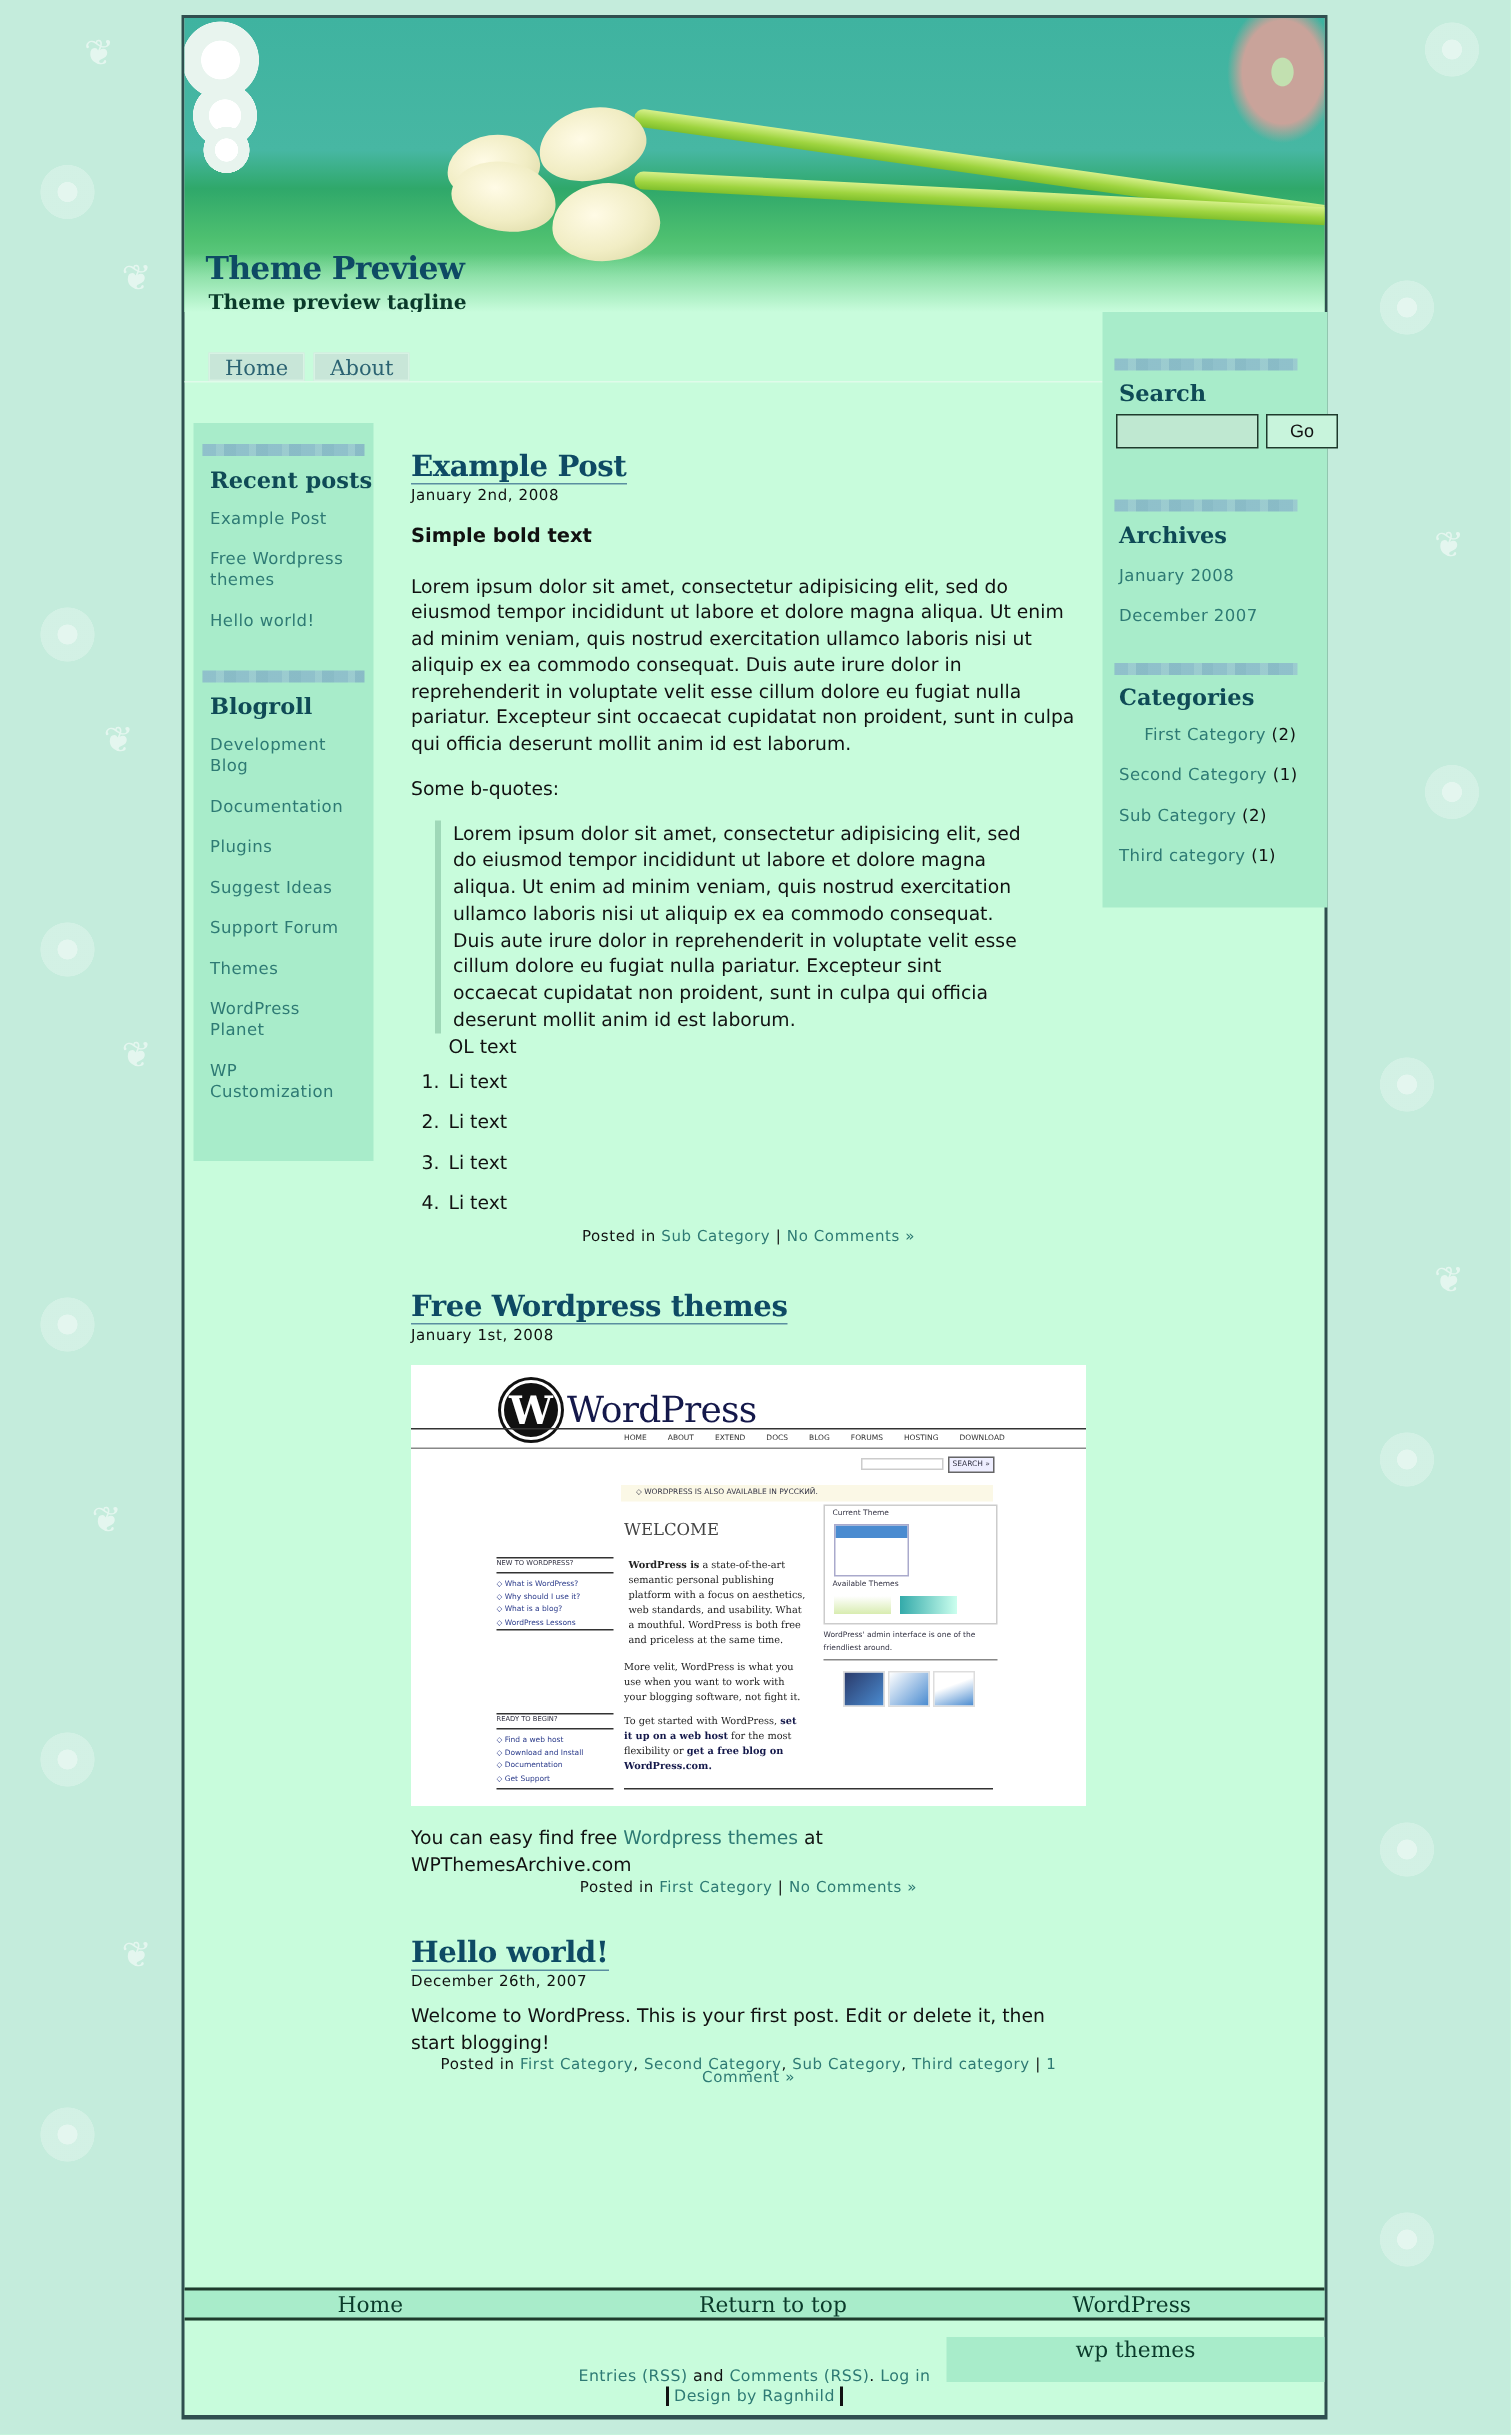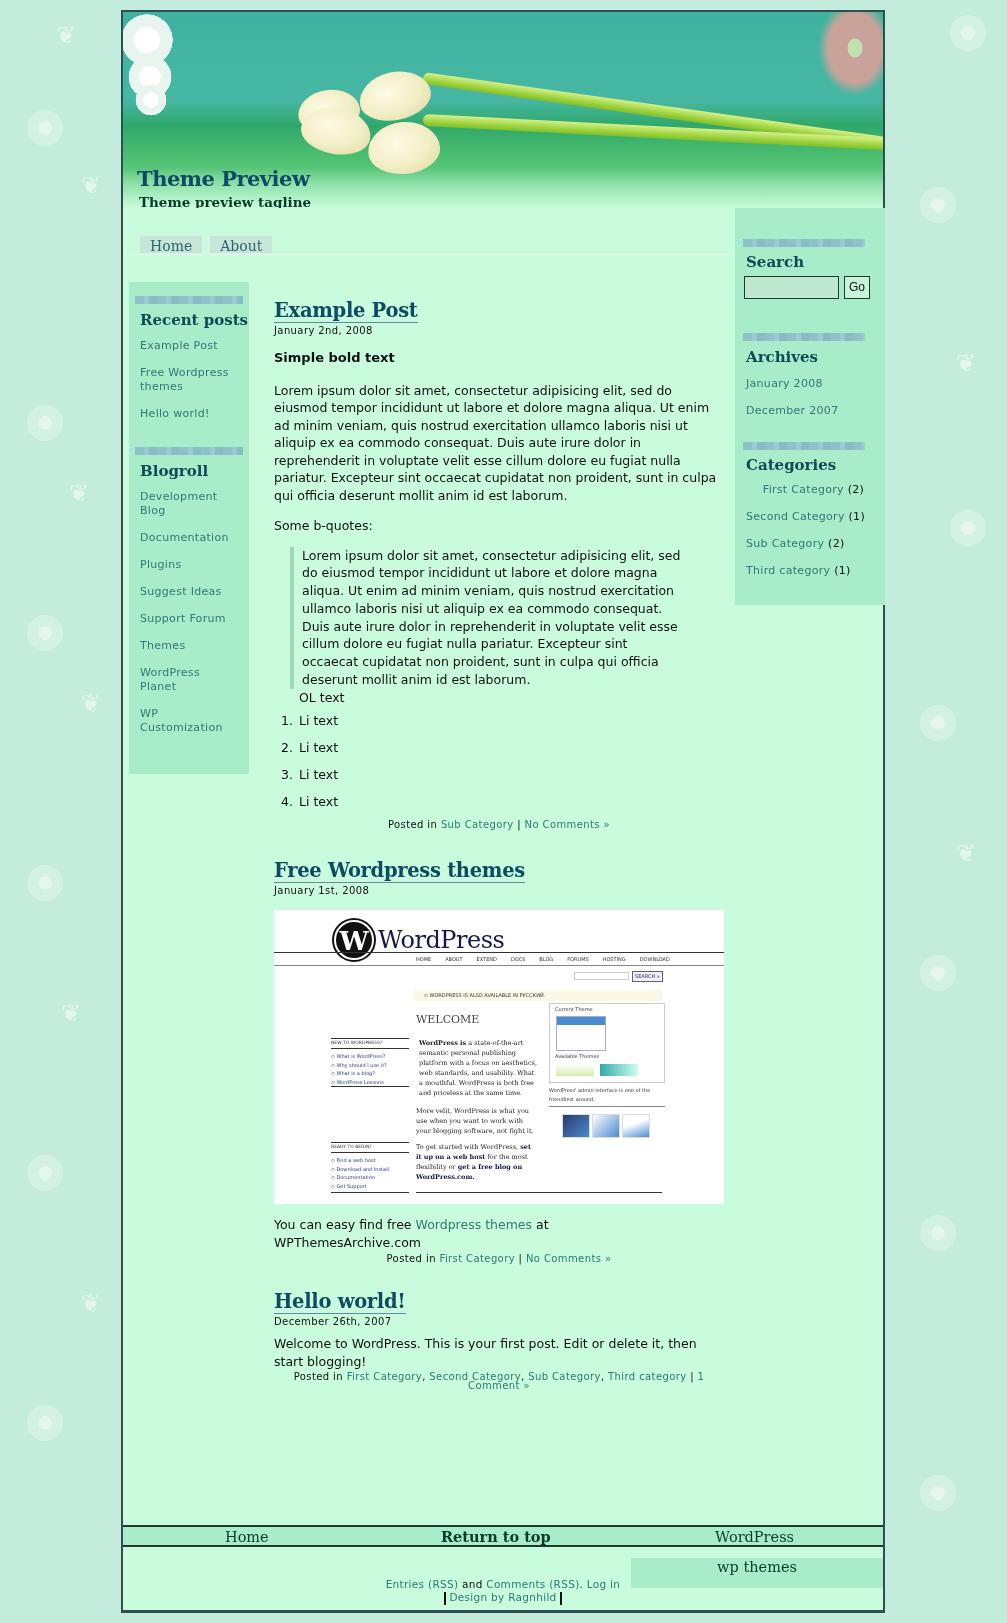--- a/index.html
+++ b/index.html
@@ -82,21 +82,21 @@
   }
   .sb-list { list-style: none; }
   .sb-list li { font-size: 11px; color: #2e7a74; line-height: 14px; letter-spacing: 0.3px; }
   .sb-list li a { color: #2e7a74; text-decoration: none; }
   .sb-list li .cnt { color: #111; }
   #search-input {
     position: absolute; width: 95px; height: 23px;
     background: #bfe8d1; border: 1px solid #1e3a2c;
   }
   #search-go {
-    position: absolute; width: 26px; height: 23px; background: #c8f4dc;
+    position: absolute; width: 48px; height: 23px; background: #c8f4dc;
     border: 1px solid #1e3a2c; font-size: 12px; color: #111;
     font-family: "Liberation Sans", sans-serif; text-align: center; line-height: 21px;
   }
   #content { position: absolute; left: 151px; top: 270px; width: 450px; }
   .post-title {
     font-family: "DejaVu Serif", serif; font-weight: bold; font-size: 19.5px; color: #0e4a64;
     display: inline-block; border-bottom: 1px solid #5a8ea0; line-height: 23px; text-decoration: none;
     letter-spacing: -0.3px;
   }
   .post-date { font-size: 10px; color: #111; margin-top: 2px; letter-spacing: 0.4px; }
@@ -372,21 +372,21 @@
         <a>Sub Category</a>,
         <a>Third category</a>
         <span>|</span>
         <a>1 Comment »</a>
       </div>
     </div>
   </div>
 
   <div id="footer-bar">
     <a style="left:102px;">Home</a>
-    <a style="left:318px;font-weight:bold;">Return to top</a>
+    <a style="left:343px;">Return to top</a>
     <a style="left:592px;">WordPress</a>
   </div>
   <div id="wp-themes-bar">wp themes</div>
   <div id="footer-text">
     <div>
       <a>Entries (RSS)</a>
       <span>and</span>
       <a>Comments (RSS)</a><span>.</span>
       <a>Log in</a>
     </div>

